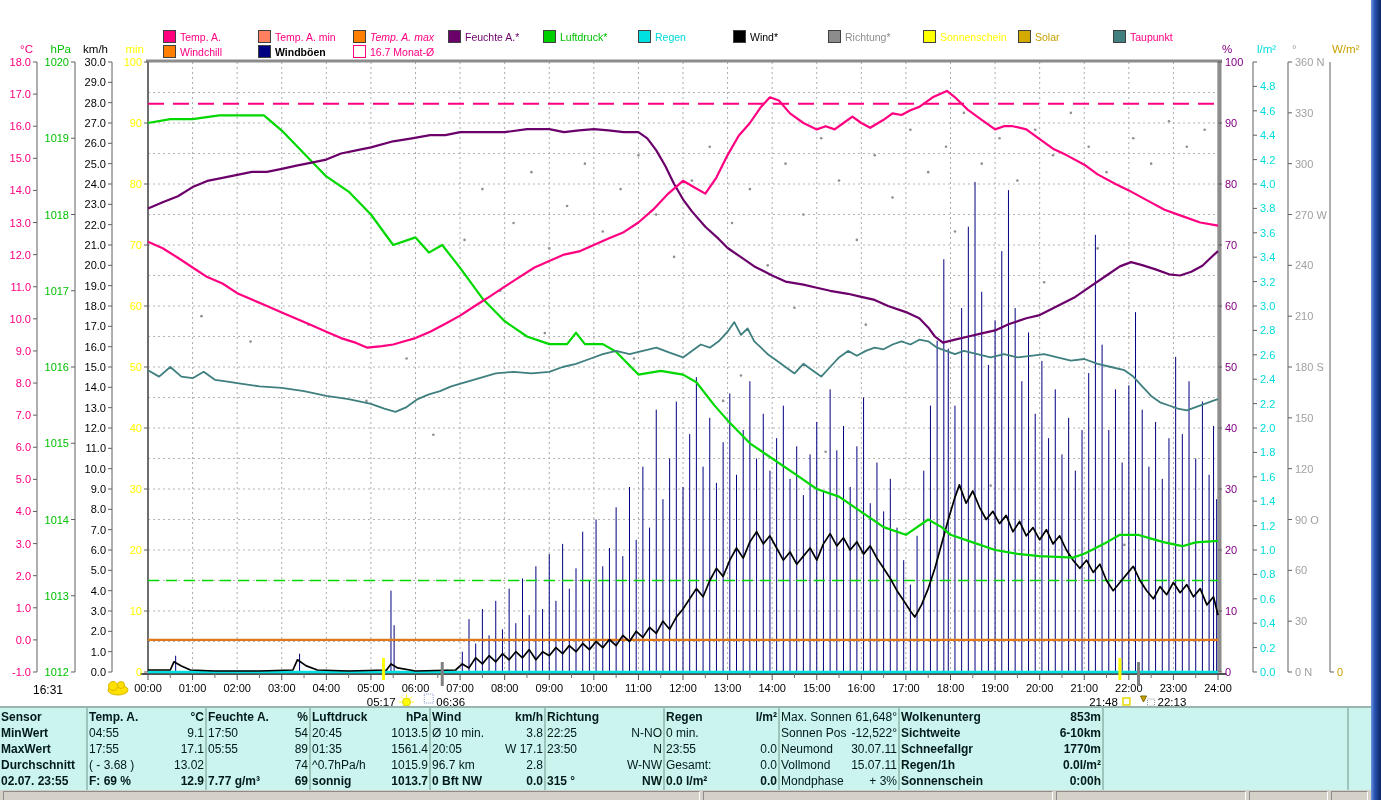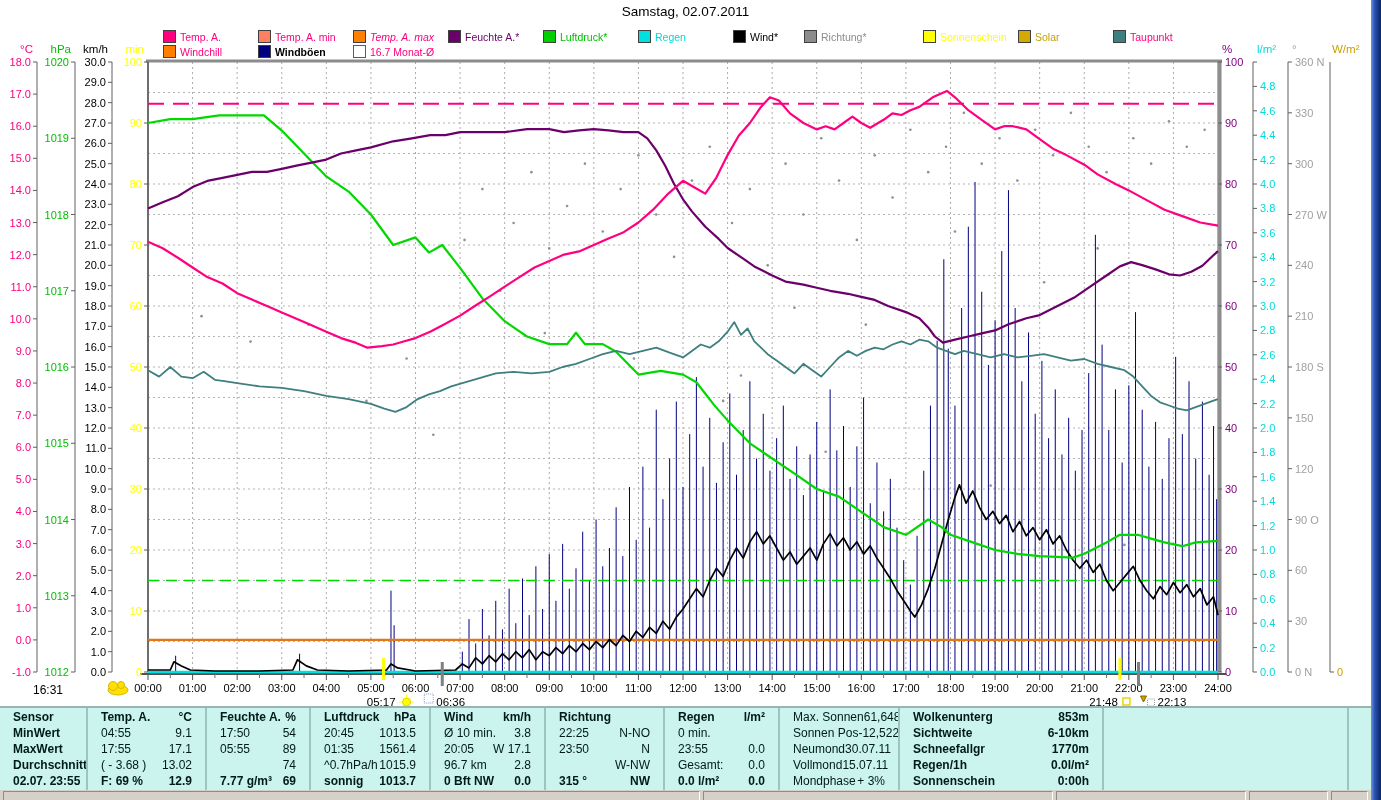--- a/index.html
+++ b/index.html
@@ -6,34 +6,33 @@
   .win{position:relative;width:1381px;height:800px;overflow:hidden;background:#FFFFFF;
        font-family:"Liberation Sans",sans-serif;}
   #chart-svg{position:absolute;left:0;top:0;z-index:1;}
   .title{position:absolute;left:0;top:4px;width:1371px;text-align:center;font-size:13.5px;color:#000;z-index:2;}
   .legend-item{position:absolute;display:flex;align-items:center;gap:4px;font-size:10.5px;z-index:2;white-space:nowrap;}
   .legend-item .box{width:11px;height:11px;border:1px solid #404040;flex:0 0 auto;}
   .footer{position:absolute;left:0;top:706px;width:1371px;height:84px;border-top:2px solid #9AB4B0;
           display:flex;font-size:12px;color:#001A1A;z-index:2;}
   .fsec{height:100%;box-sizing:border-box;border-right:2px solid #9EC4BE;padding:1px 0 0 0;}
   .fsec:first-child{border-left:none;}
-  .frow{height:16px;line-height:16px;display:flex;justify-content:space-between;padding:0 13px;white-space:nowrap;overflow:hidden;}
+  .frow{height:16px;line-height:16px;display:flex;justify-content:space-between;padding:0 1px;white-space:nowrap;overflow:hidden;}
   .frow .l{text-align:left;} .frow .r{text-align:right;}
   .bold{font-weight:bold;}
   .statusbar{position:absolute;left:0;top:790px;width:1371px;height:10px;background:#D5D1C9;z-index:2;}
   .sbpanel{position:absolute;top:1px;height:12px;background:#D5D1C9;
            border:1px solid;border-color:#8C8C8C #FFFFFF #FFFFFF #8C8C8C;box-sizing:border-box;}
   .frame-right{position:absolute;right:0;top:0;width:10px;height:800px;z-index:3;
            background:linear-gradient(90deg,#6D96DC 0%,#2A55B4 35%,#16357F 75%,#0D2766 100%);}
 </style>
 </head>
 <body>
 
 <div class="win">
-  <div class="title">Samstag, 02.07.2011</div>
   <svg id="chart-svg" width="1381" height="706">
       <g>
         <line x1="192.58333333333331" y1="62" x2="192.58333333333331" y2="672" stroke="#ABABAB" stroke-dasharray="2,3" stroke-width="1"></line>
         <line x1="237.16666666666666" y1="62" x2="237.16666666666666" y2="672" stroke="#ABABAB" stroke-dasharray="2,3" stroke-width="1"></line>
         <line x1="281.75" y1="62" x2="281.75" y2="672" stroke="#ABABAB" stroke-dasharray="2,3" stroke-width="1"></line>
         <line x1="326.3333333333333" y1="62" x2="326.3333333333333" y2="672" stroke="#ABABAB" stroke-dasharray="2,3" stroke-width="1"></line>
         <line x1="370.9166666666667" y1="62" x2="370.9166666666667" y2="672" stroke="#ABABAB" stroke-dasharray="2,3" stroke-width="1"></line>
         <line x1="415.5" y1="62" x2="415.5" y2="672" stroke="#ABABAB" stroke-dasharray="2,3" stroke-width="1"></line>
         <line x1="460.08333333333337" y1="62" x2="460.08333333333337" y2="672" stroke="#ABABAB" stroke-dasharray="2,3" stroke-width="1"></line>
         <line x1="504.66666666666663" y1="62" x2="504.66666666666663" y2="672" stroke="#ABABAB" stroke-dasharray="2,3" stroke-width="1"></line>
@@ -700,21 +699,21 @@
         <span style="color: rgb(0, 192, 0);">Luftdruck*</span>
       </div>
       <div class="legend-item" style="left: 638px; top: 30px;">
         <span class="box" style="background: rgb(0, 224, 224);"></span>
         <span style="color: rgb(0, 216, 216);">Regen</span>
       </div>
       <div class="legend-item" style="left: 733px; top: 30px;">
         <span class="box" style="background: rgb(0, 0, 0);"></span>
         <span style="color: rgb(0, 0, 0);">Wind*</span>
       </div>
-      <div class="legend-item" style="left: 804px; top: 30px;">
+      <div class="legend-item" style="left: 828px; top: 30px;">
         <span class="box" style="background: rgb(140, 140, 140);"></span>
         <span style="color: rgb(140, 140, 140);">Richtung*</span>
       </div>
       <div class="legend-item" style="left: 923px; top: 30px;">
         <span class="box" style="background: rgb(255, 255, 0);"></span>
         <span style="color: rgb(255, 255, 0);">Sonnenschein</span>
       </div>
       <div class="legend-item" style="left: 1018px; top: 30px;">
         <span class="box" style="background: rgb(212, 170, 0);"></span>
         <span style="color: rgb(200, 160, 0);">Solar</span>

